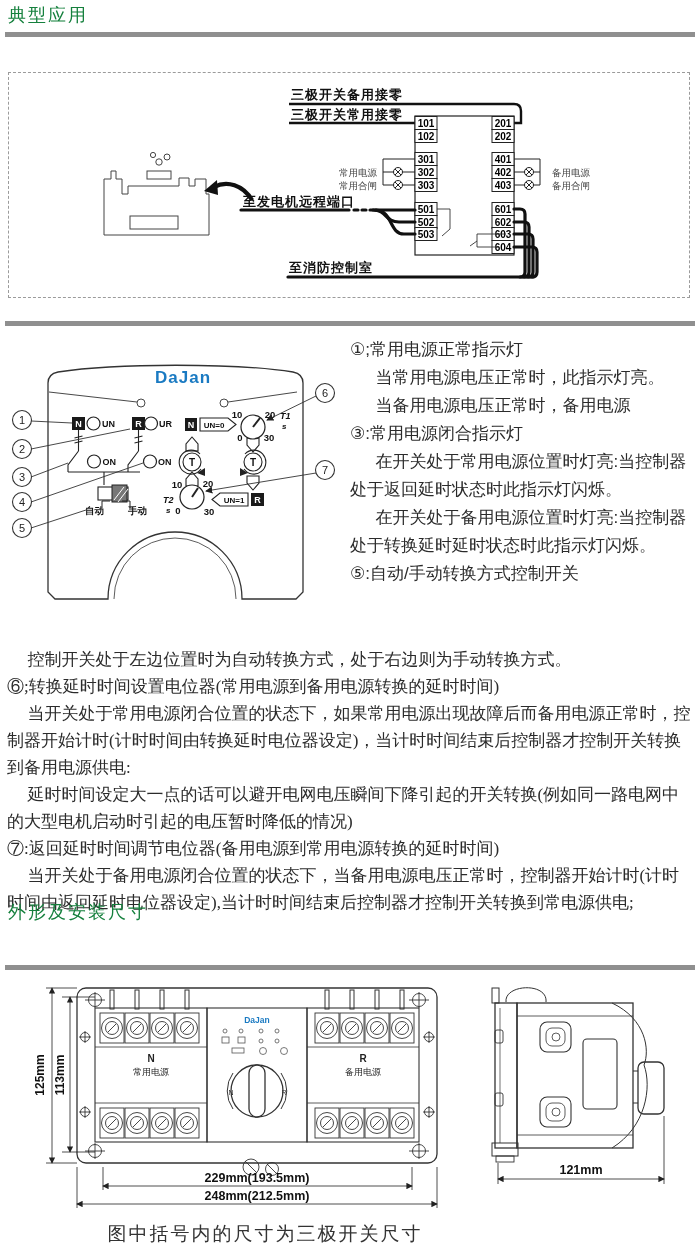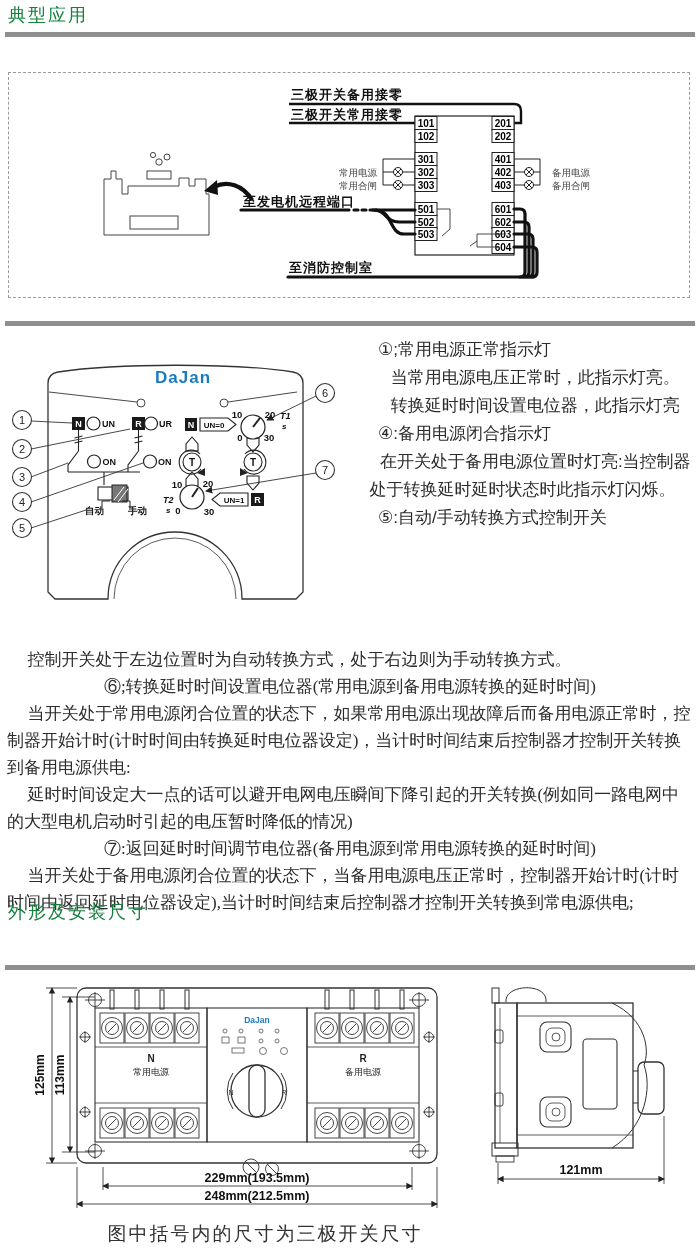--- a/index.html
+++ b/index.html
@@ -6,26 +6,26 @@
   .page{position:relative;width:700px;height:1253px;background:#fff;overflow:hidden;
         font-family:"Liberation Sans","DejaVu Sans",sans-serif;color:#2b2b2b;}
   .sec-title{position:absolute;left:8px;margin:0;font-size:18px;font-weight:normal;
              color:#15803d;letter-spacing:2px;}
   .rule{position:absolute;left:5px;width:690px;height:5px;background:#8f8f8f;}
   .dashed-box{position:absolute;left:8px;top:40px;width:682px;height:226px;
               border:1px dashed #9b9b9b;box-sizing:border-box;margin-top:32px;}
   .dashed-box svg{position:absolute;left:0;top:0;}
   .panel-svg{position:absolute;left:6px;top:330px;}
   .desc{position:absolute;left:350px;top:336px;width:345px;font-size:17px;line-height:28px;}
-  .dlead{white-space:nowrap;margin-left:28px;}
-  .dbody{text-indent:1.5em;text-align:center;}
+  .dlead{white-space:nowrap;}
+  .dbody{text-indent:1.5em;}
   .paras{position:absolute;left:7px;top:646px;width:686px;font-size:17px;line-height:27px;font-family:Liberation Serif, serif;}
   .paras p{margin:0;}
   .paras p.indent{text-indent:1.2em;}
-  .paras p.flush{text-indent:0;text-align:center;}
+  .paras p.flush{text-indent:0;}
   .dims-svg{position:absolute;left:0;top:975px;}
   .caption{position:absolute;left:0;top:1221px;width:530px;text-align:center;
            font-size:19px;letter-spacing:2px;color:#333;}
   svg text{font-family:"Liberation Sans","DejaVu Sans",sans-serif;}
 </style>
 </head>
 <body>
 
 <div class="page">
 
@@ -271,24 +271,27 @@
       <text x="319" y="144">7</text>
     </g>
   </svg>
 
   <div class="desc">
     <div class="ditem">
       <div class="dlead">①;常用电源正常指示灯</div>
       <div class="dbody">当常用电源电压正常时，此指示灯亮。</div>
     </div>
     <div class="ditem">
-      <div class="dbody">转换延时时间设置电位器，此指示灯亮</div>
+      <div class="dbody">当备用电源电压正常时，备用电源</div>
     </div>
     <div class="ditem">
-      <div class="dlead">④:备用电源闭合指示灯</div>
+      <div class="dlead">③:常用电源闭合指示灯</div>
+      <div class="dbody">在开关处于常用电源位置时灯亮:当控制器处于返回延时状态时此指示灯闪烁。</div>
+    </div>
+    <div class="ditem">
       <div class="dbody">在开关处于备用电源位置时灯亮:当控制器处于转换延时延时状态时此指示灯闪烁。</div>
     </div>
     <div class="ditem">
       <div class="dlead">⑤:自动/手动转换方式控制开关</div>
     </div>
   </div>
 
   <div class="paras">
     <p class="indent">控制开关处于左边位置时为自动转换方式，处于右边则为手动转换方式。</p>
     <p class="flush">⑥;转换延时时间设置电位器(常用电源到备用电源转换的延时时间)</p>

